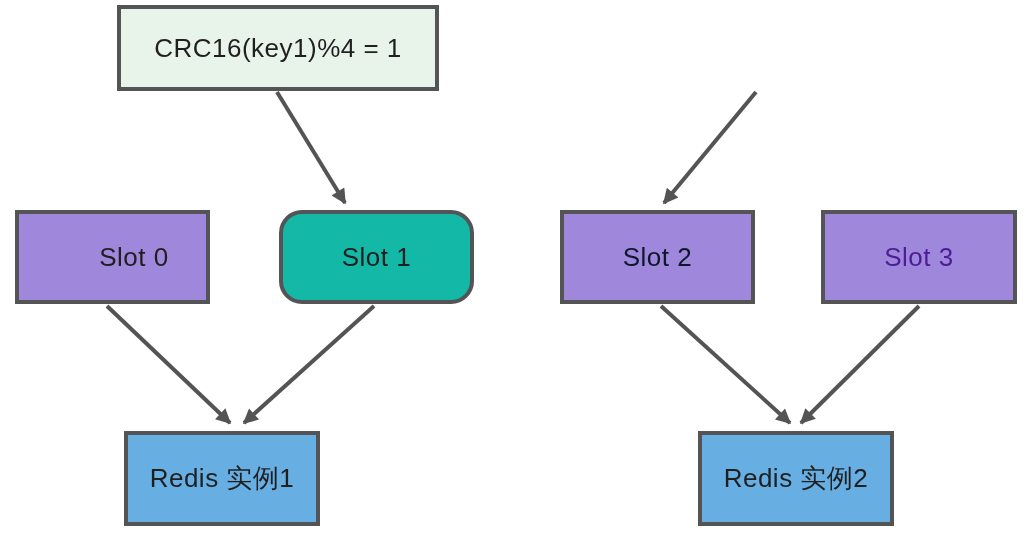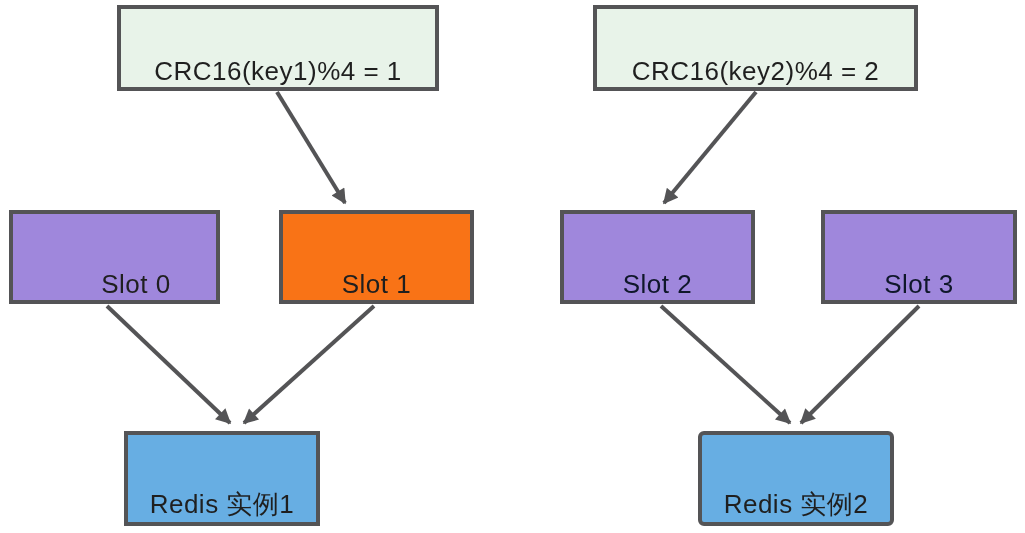--- a/index.html
+++ b/index.html
@@ -28,39 +28,39 @@
     stroke-width: 4;
   }
   .edges-layer marker path {
     fill: #545456;
   }
   .node {
     position: absolute;
     box-sizing: border-box;
     border: 4px solid #545456;
     display: flex;
-    align-items: flex-end;
+    align-items: center;
     justify-content: center;
     font-size: 26px;
     color: #1f1f1f;
     white-space: nowrap;
     letter-spacing: 0.5px;
   }
   .node-hash { background: #e8f3e9; }
   .node-slot { background: #9f87dc; }
   .node-instance { background: #67aee3; }
 
   #node-crc1   { left: 117px; top: 5px;   width: 322px; height: 86px; }
   #node-crc2   { left: 593px; top: 5px;   width: 325px; height: 86px; }
-  #node-slot0  { left: 9px;   top: 210px; width: 211px; height: 94px; padding-left: 43px; }
+  #node-slot0  { left: 15px;   top: 210px; width: 195px; height: 94px; padding-left: 43px; }
   #node-slot1  { left: 279px; top: 210px; width: 195px; height: 94px; }
   #node-slot2  { left: 560px; top: 210px; width: 195px; height: 94px; }
   #node-slot3  { left: 821px; top: 210px; width: 196px; height: 94px; }
   #node-redis1 { left: 124px; top: 431px; width: 196px; height: 95px; }
-  #node-redis2 { left: 698px; top: 431px; width: 196px; height: 95px; border-radius: 6px; }
+  #node-redis2 { left: 698px; top: 431px; width: 196px; height: 95px; }
 </style>
 </head>
 <body>
 
 <div class="canvas">
 
   <svg class="edges-layer" viewBox="0 0 1025 533" xmlns="http://www.w3.org/2000/svg">
     <defs>
       <marker id="ah" viewBox="0 0 10 10" refX="9" refY="5" markerWidth="17" markerHeight="15" orient="auto" markerUnits="userSpaceOnUse">
         <path d="M0,0 L10,5 L0,10 z" style="fill: rgb(84, 84, 86);"></path>
@@ -71,37 +71,34 @@
     <line x1="107" y1="306" x2="230" y2="423" marker-end="url(#ah)" style="stroke: rgb(84, 84, 86);"></line>
     <line x1="374" y1="306" x2="244" y2="423" marker-end="url(#ah)" style="stroke: rgb(84, 84, 86);"></line>
     <line x1="661" y1="306" x2="790" y2="423" marker-end="url(#ah)" style="stroke: rgb(84, 84, 86);"></line>
     <line x1="919" y1="306" x2="801" y2="423" marker-end="url(#ah)" style="stroke: rgb(84, 84, 86);"></line>
   </svg>
 
   <div class="node node-hash" id="node-crc1" style="background-color: rgb(232, 243, 233); border-color: rgb(84, 84, 86); color: rgb(31, 31, 31);">
     <span>CRC16(key1)%4 = 1</span>
   </div>
 
-  <div class="node node-hash" id="node-crc2" style="background-color: rgb(232, 243, 233); border-color: rgb(84, 84, 86); color: rgb(31, 31, 31);">
-    <span>CRC16(key2)%4 = 2</span>
-  </div>
 
   <div class="node node-slot" id="node-slot0" style="background-color: rgb(159, 135, 220); border-color: rgb(84, 84, 86); color: rgb(31, 31, 31);">
     <span>Slot 0</span>
   </div>
 
-  <div class="node node-slot" id="node-slot1" style="background-color: #f97316; border-color: rgb(84, 84, 86); color: rgb(31, 31, 31);">
+  <div class="node node-slot" id="node-slot1" style="background-color: #14b8a6; border-color: rgb(84, 84, 86); color: rgb(31, 31, 31); border-radius: 23px;">
     <span>Slot 1</span>
   </div>
 
   <div class="node node-slot" id="node-slot2" style="background-color: rgb(159, 135, 220); border-color: rgb(84, 84, 86); color: #0f172a;">
     <span>Slot 2</span>
   </div>
 
-  <div class="node node-slot" id="node-slot3" style="background-color: rgb(159, 135, 220); border-color: rgb(84, 84, 86); color: #0f172a;">
+  <div class="node node-slot" id="node-slot3" style="background-color: rgb(159, 135, 220); border-color: rgb(84, 84, 86); color: #4c1d95;">
     <span>Slot 3</span>
   </div>
 
   <div class="node node-instance" id="node-redis1" style="background-color: rgb(103, 174, 227); border-color: rgb(84, 84, 86); color: rgb(31, 31, 31);">
     <span>Redis 实例1</span>
   </div>
 
   <div class="node node-instance" id="node-redis2" style="background-color: rgb(103, 174, 227); border-color: rgb(84, 84, 86); color: rgb(31, 31, 31);">
     <span>Redis 实例2</span>
   </div>

